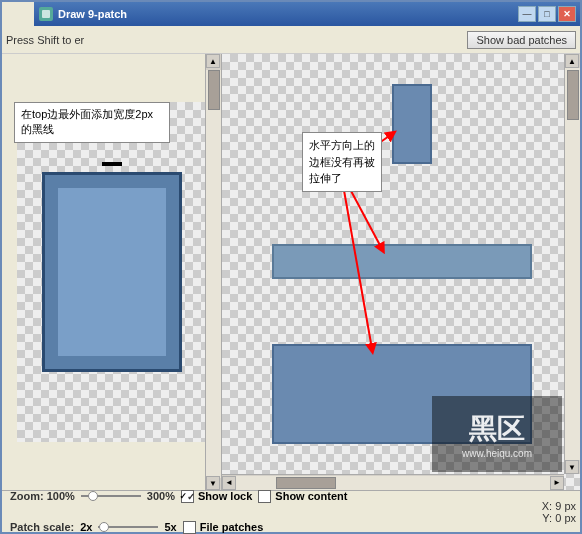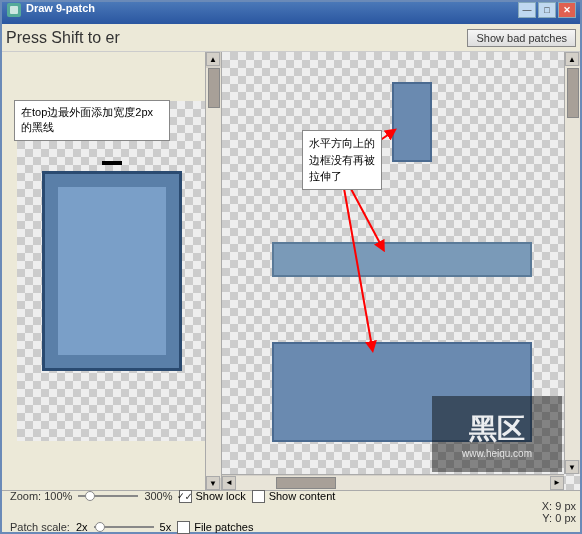--- a/index.html
+++ b/index.html
@@ -19,23 +19,24 @@
       border: 2px solid #6a8ab8;
       background: #ece9d8;
       display: flex;
       flex-direction: column;
     }
 
     .title-bar {
       height: 22px;
       background: linear-gradient(to bottom, #4a78b8, #2a56a0);
       display: flex;
-      align-items: flex-start;
-      padding: 0 4px;
+      align-items: center;
+      padding: 12px 4px;
       flex-shrink: 0;
+      margin-left: 32px;
     }
 
     .title-bar-icon {
       width: 16px;
       height: 16px;
       margin-right: 4px;
       flex-shrink: 0;
     }
 
     .title-bar-text {
@@ -93,21 +94,21 @@
       background: #ece9d8;
       border-bottom: 1px solid #ccc;
       display: flex;
       align-items: center;
       padding: 0 4px;
       gap: 6px;
       flex-shrink: 0;
     }
 
     .toolbar-hint {
-      font-size: 16px;
+      font-size: 11px;
       color: #333;
       flex: 1;
     }
 
     .bad-patches-btn {
       border: 1px solid #888;
       background: linear-gradient(to bottom, #f5f5f5, #ddd);
       padding: 2px 8px;
       font-size: 11px;
       cursor: pointer;
@@ -261,20 +262,21 @@
       padding: 0 8px;
       gap: 8px;
       flex-shrink: 0;
       position: relative;
     }
 
     .status-row {
       display: flex;
       flex-direction: column;
       gap: 17px;
+      font-weight: bold;
     }
 
     .status-line {
       display: flex;
       align-items: center;
       gap: 6px;
       font-size: 11px;
     }
 
     .zoom-label { color: #333; }

